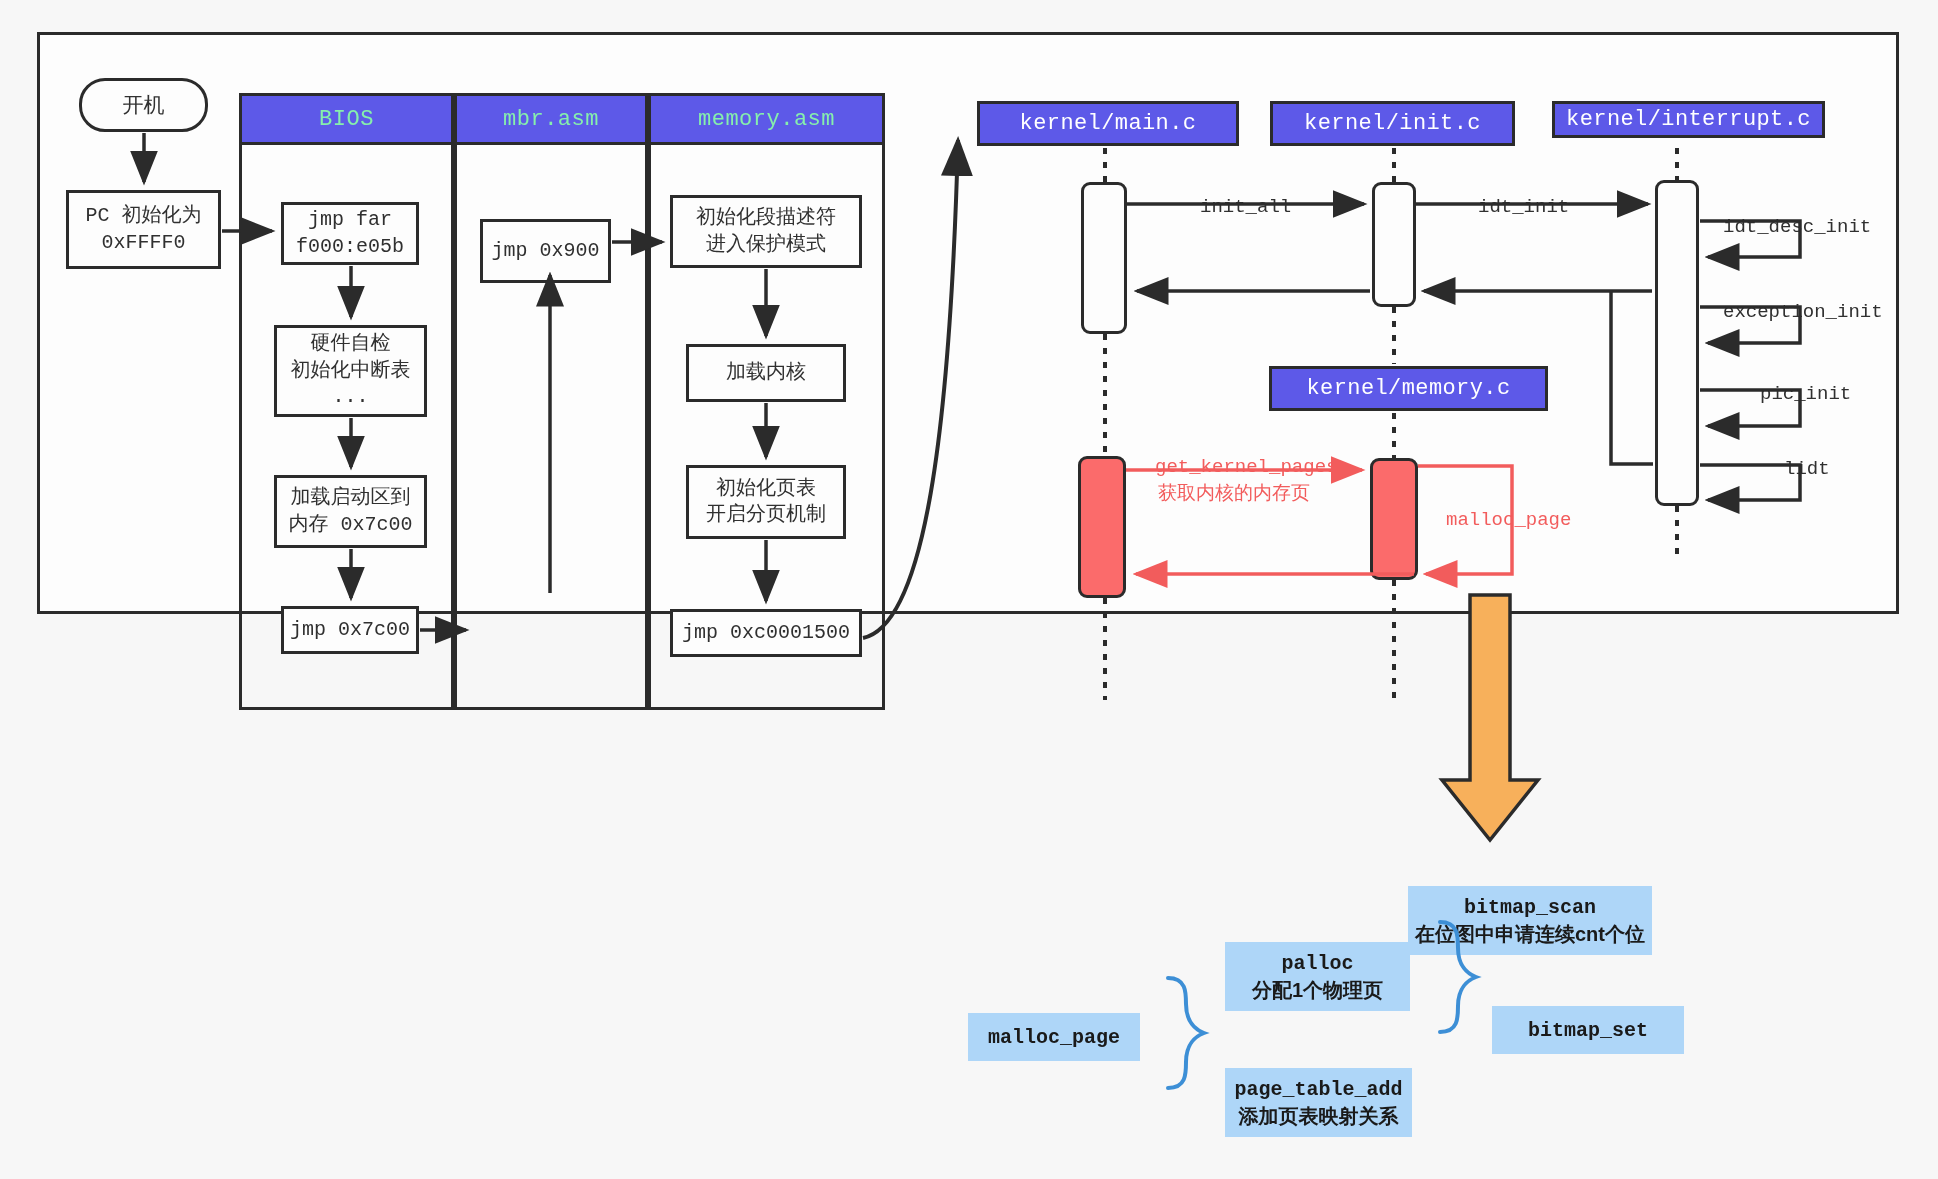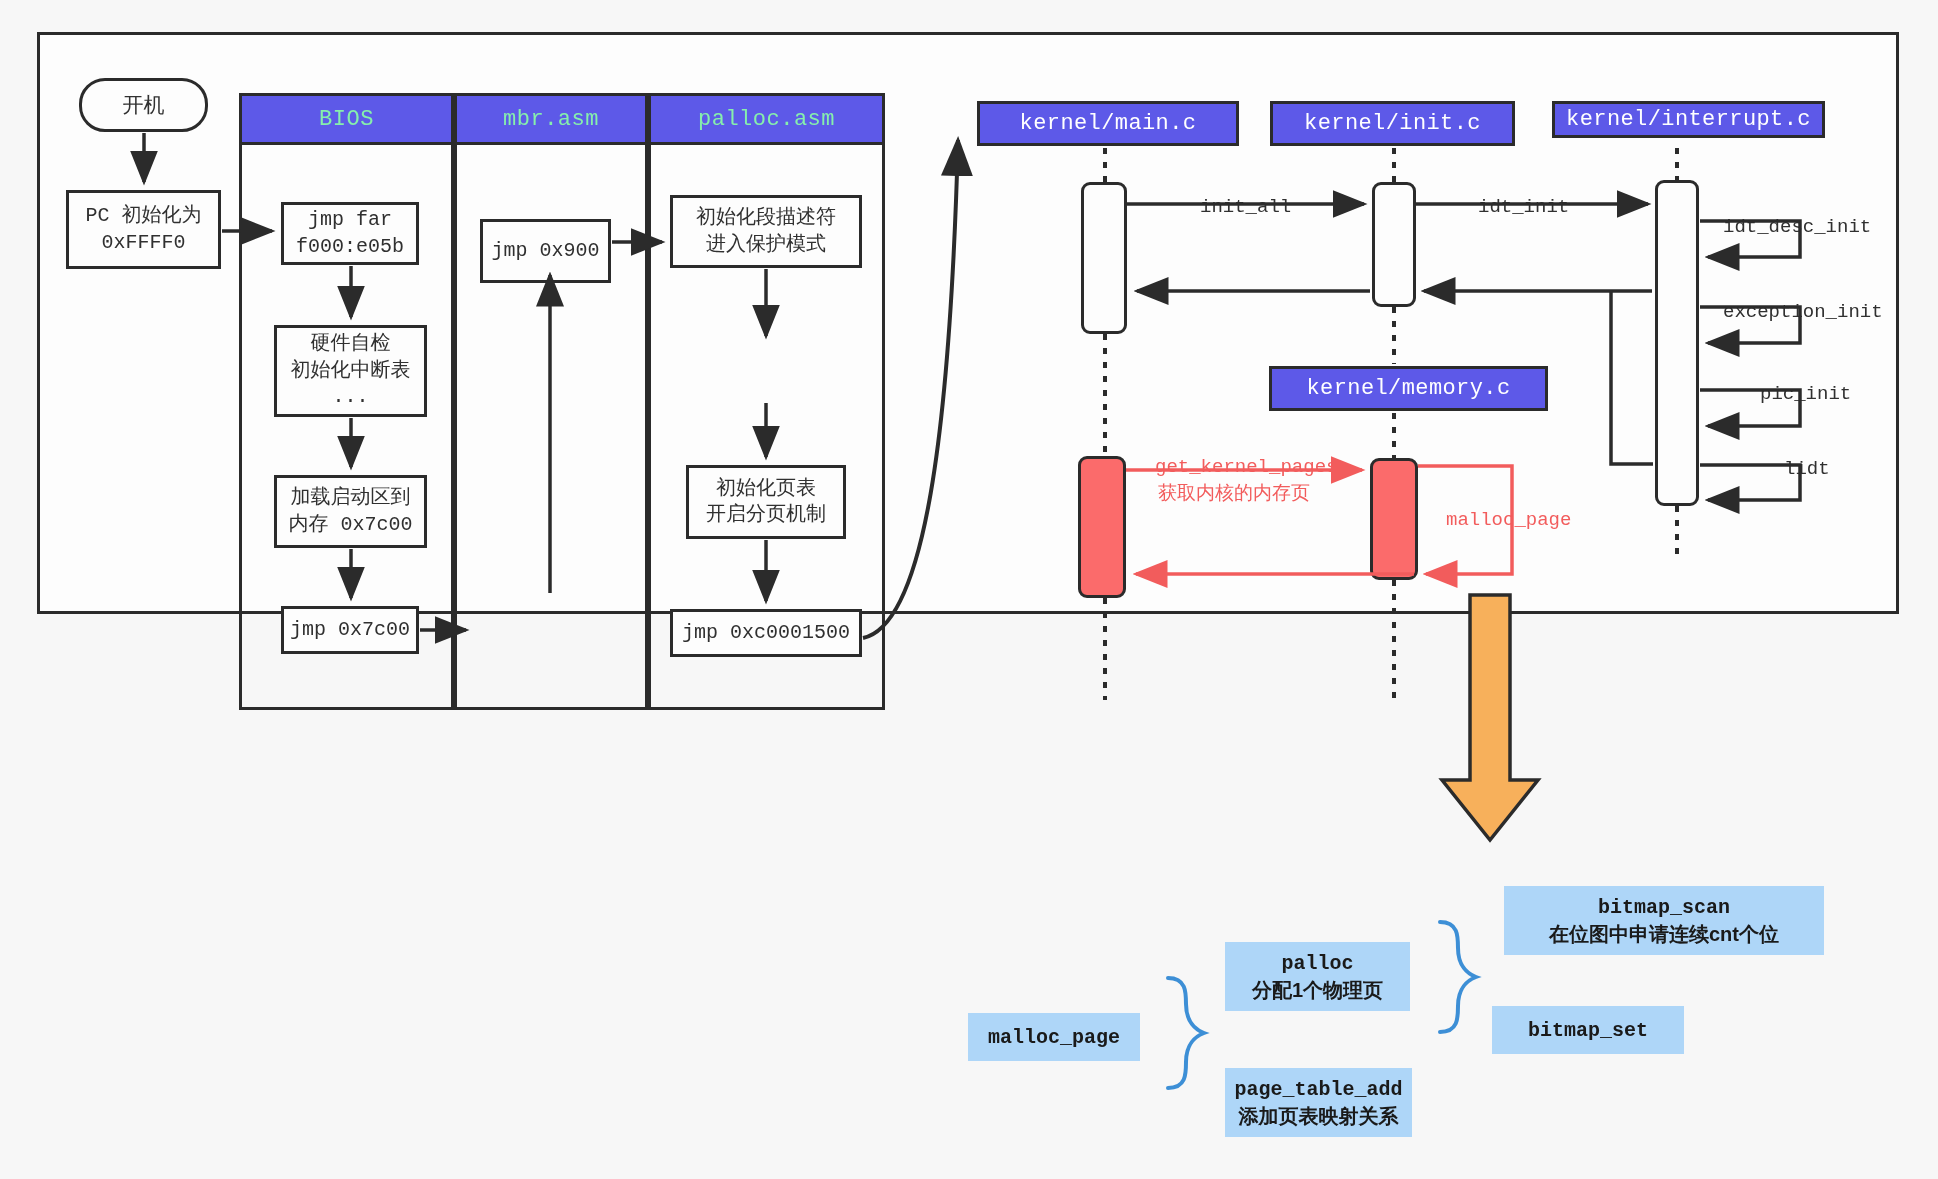--- a/index.html
+++ b/index.html
@@ -117,28 +117,31 @@
     <span>mbr.asm</span>
   </div>
 
   <div class="abs pbox" style="left:480px;top:219px;width:131px;height:64px;">
     <span class="ln">jmp 0x900</span>
   </div>
 
 
   <div class="abs lane" style="left:648px;top:93px;width:237px;height:617px;"></div>
   <div class="abs lane-head" style="left:648px;top:93px;width:237px;height:52px;">
-    <span>palloc.asm</span>
+    <span>memory.asm</span>
   </div>
 
   <div class="abs pbox" style="left:670px;top:195px;width:192px;height:73px;">
     <span class="ln">初始化段描述符</span>
     <span class="ln">进入保护模式</span>
   </div>
 
+  <div class="abs pbox" style="left:686px;top:344px;width:160px;height:58px;">
+    <span class="ln">加载内核</span>
+  </div>
 
   <div class="abs pbox" style="left:686px;top:465px;width:160px;height:74px;">
     <span class="ln">初始化页表</span>
     <span class="ln">开启分页机制</span>
   </div>
 
   <div class="abs pbox" style="left:670px;top:609px;width:192px;height:48px;">
     <span class="ln">jmp 0xc0001500</span>
   </div>
 
@@ -180,21 +183,21 @@
   <div class="abs bbox" style="left:1225px;top:942px;width:185px;height:69px;">
     <span>palloc</span>
     <span class="ln2">分配1个物理页</span>
   </div>
 
   <div class="abs bbox" style="left:1225px;top:1068px;width:187px;height:69px;">
     <span>page_table_add</span>
     <span class="ln2">添加页表映射关系</span>
   </div>
 
-  <div class="abs bbox" style="left:1504px;top:886px;width:320px;height:69px;">
+  <div class="abs bbox" style="left:1408px;top:886px;width:244px;height:69px;">
     <span>bitmap_scan</span>
     <span class="ln2">在位图中申请连续cnt个位</span>
   </div>
 
   <div class="abs bbox" style="left:1492px;top:1006px;width:192px;height:48px;">
     <span>bitmap_set</span>
   </div>
 
   <svg class="ov" viewBox="0 0 1938 1179">
     <defs>

